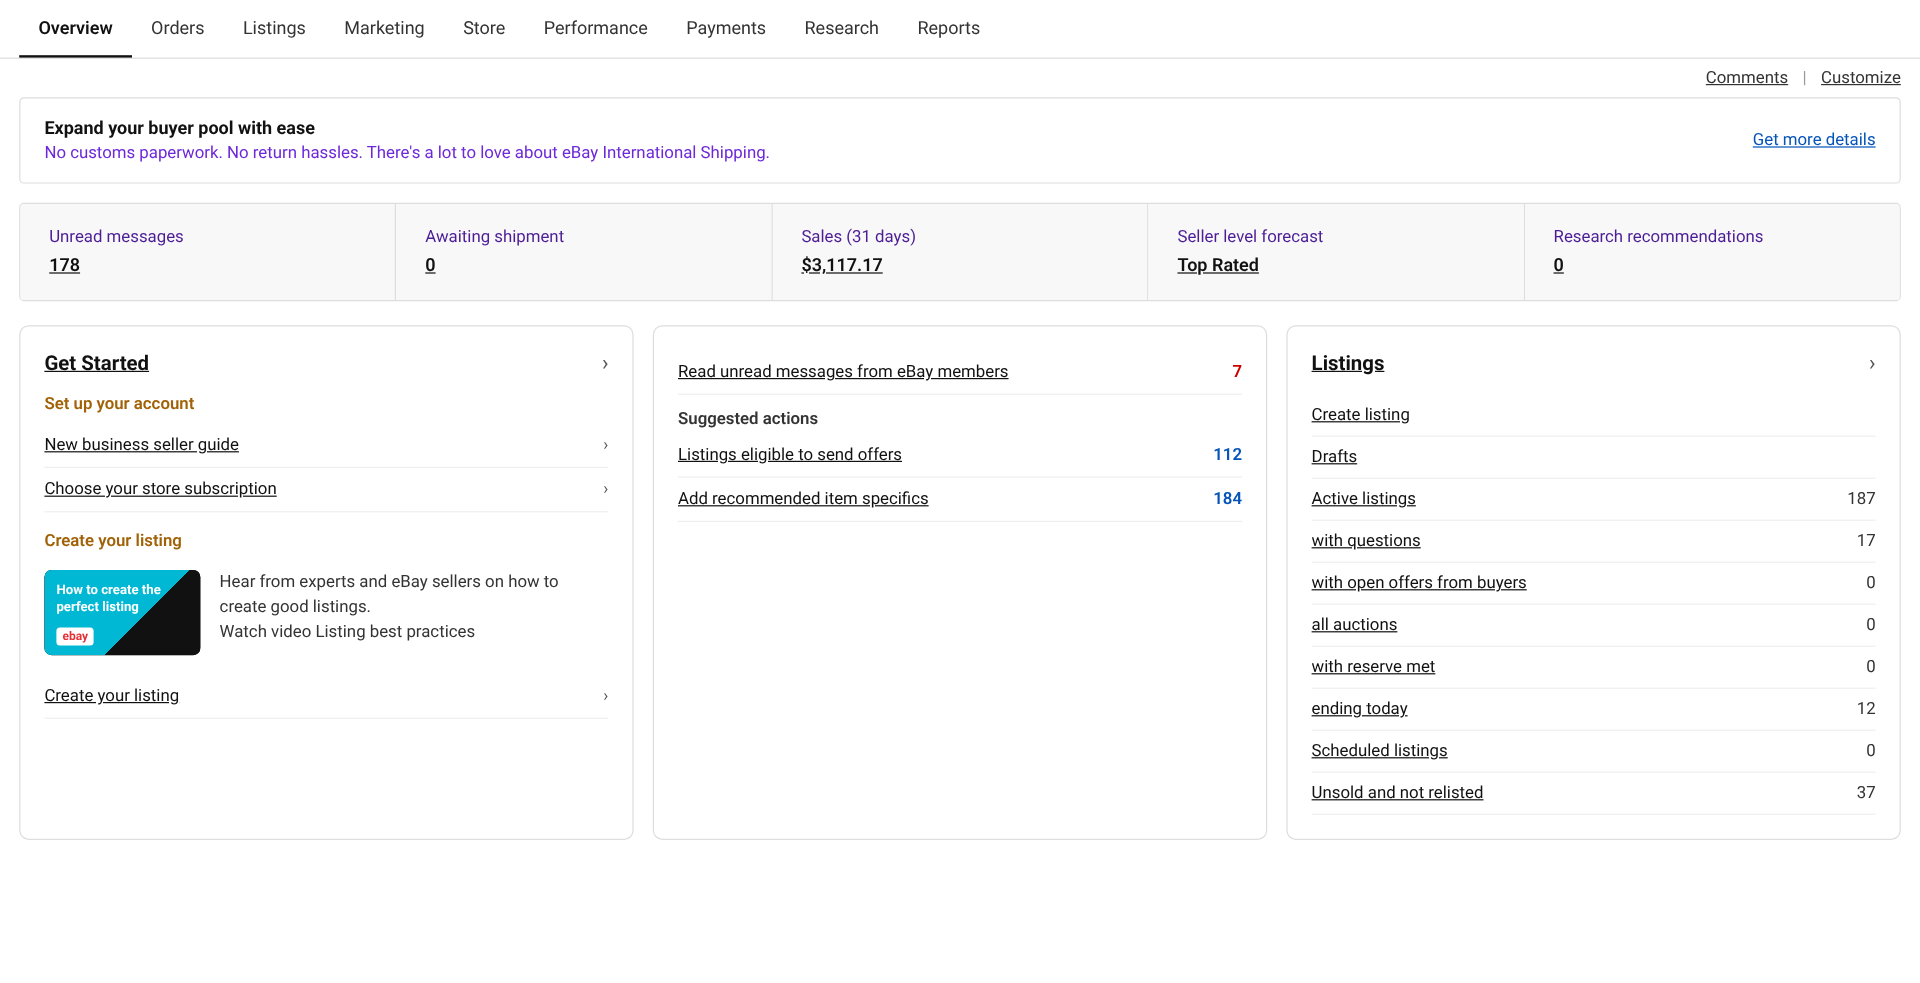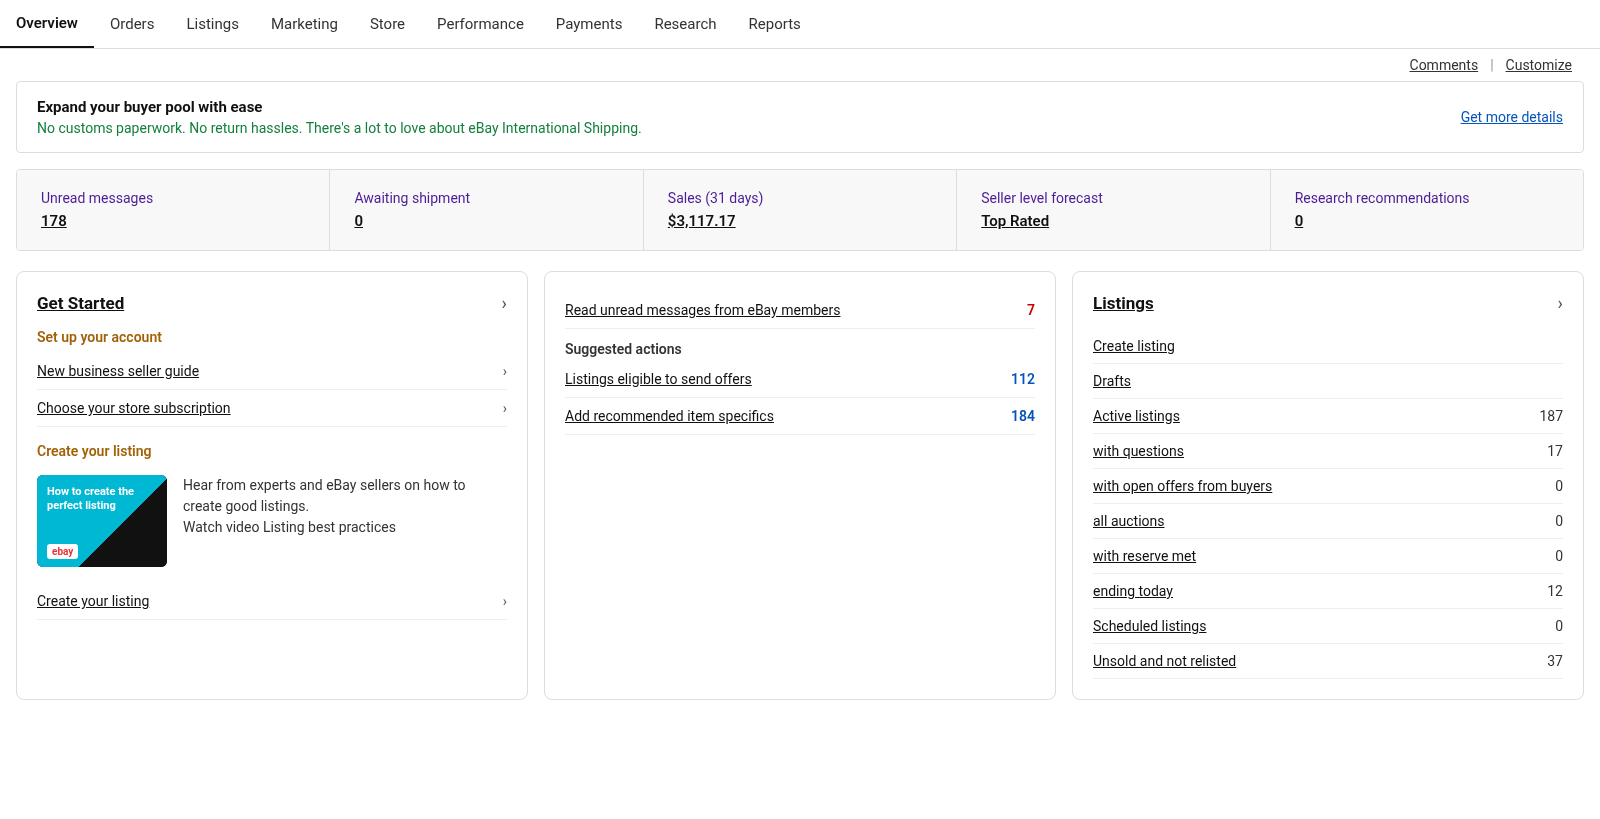--- a/index.html
+++ b/index.html
@@ -1,31 +1,31 @@
 <!DOCTYPE html>
 <html><head>
   <meta charset="utf-8">
   <style>
     * { box-sizing: border-box; margin: 0; padding: 0; }
     body { font-family: -apple-system, BlinkMacSystemFont, 'Segoe UI', Roboto, sans-serif; font-size: 14px; color: #111; background: #fff; }
 
     
-    .top-nav { display: flex; align-items: center; border-bottom: 1px solid #ddd; padding: 0 0; }
+    .top-nav { display: flex; border-bottom: 1px solid #ddd; padding: 0 16px; }
     .top-nav a { text-decoration: none; color: #333; font-size: 15px; padding: 14px 16px; display: inline-block; white-space: nowrap; }
     .top-nav a.active { color: #111; font-weight: 600; border-bottom: 2px solid #111; }
 
     
-    .toolbar { display: flex; justify-content: flex-end; align-items: flex-start; padding: 8px 28px; gap: 12px; }
+    .toolbar { display: flex; justify-content: flex-end; align-items: flex-start; padding: 8px 16px; gap: 12px; }
     .toolbar a { text-decoration: underline; color: #333; font-size: 14px; cursor: pointer; }
     .toolbar span { color: #999; }
 
     
     .banner { margin: 0 16px 16px 16px; border: 1px solid #ddd; border-radius: 4px; padding: 16px 20px; display: flex; justify-content: space-between; align-items: center; background: #fff; }
     .banner-text h3 { font-size: 15px; font-weight: 700; margin-bottom: 4px; }
-    .banner-text p { font-size: 14px; color: #15803d; }
+    .banner-text p { font-size: 14px; color: #6d28d9; }
     .banner-link { color: #0654ba; text-decoration: underline; font-size: 14px; white-space: nowrap; cursor: pointer; }
 
     
     .stats-row { display: flex; margin: 0 16px 20px 16px; gap: 0; border: 1px solid #ddd; border-radius: 4px; overflow: hidden; }
     .stat-card { flex: 1; padding: 20px 24px; border-right: 1px solid #ddd; background: #f8f8f8; }
     .stat-card:last-child { border-right: none; }
     .stat-label { font-size: 14px; color: #4c1d95; margin-bottom: 6px; }
     .stat-value { font-size: 15px; font-weight: 600; text-decoration: underline; color: #111; cursor: pointer; }
 
     
@@ -37,21 +37,21 @@
     .card-header { display: flex; justify-content: space-between; align-items: center; margin-bottom: 16px; }
     .card-title { font-size: 17px; font-weight: 700; text-decoration: underline; cursor: pointer; }
     .card-arrow { font-size: 18px; color: #555; cursor: pointer; }
 
     
     .section-subtitle { font-size: 14px; font-weight: 600; color: #a16207; margin-bottom: 8px; margin-top: 4px; }
     .nav-link-row { display: flex; justify-content: space-between; align-items: center; padding: 10px 0; border-bottom: 1px solid #eee; cursor: pointer; }
     .nav-link-row a { text-decoration: underline; color: #111; font-size: 14px; }
     .nav-link-row .arrow { color: #555; font-size: 14px; }
     .video-section { display: flex; gap: 16px; margin: 16px 0; align-items: flex-start; }
-    .video-thumb { width: 130px; height: 92px; background: #000; border-radius: 6px; flex-shrink: 0; overflow: hidden; position: relative; display: flex; align-items: center; justify-content: center; }
+    .video-thumb { width: 130px; height: 71px; background: #000; border-radius: 6px; flex-shrink: 0; overflow: hidden; position: relative; display: flex; align-items: center; justify-content: center; }
     .video-thumb-inner { width: 100%; height: 100%; background: linear-gradient(135deg, #00b8d4 0%, #00b8d4 60%, #111 60%); position: relative; }
     .video-thumb-text { position: absolute; top: 10px; left: 10px; color: #fff; font-size: 11px; font-weight: 700; line-height: 1.3; }
     .video-thumb-logo { position: absolute; bottom: 8px; left: 10px; background: #fff; border-radius: 3px; padding: 2px 5px; font-size: 10px; font-weight: 700; color: #e53238; }
     .video-desc { font-size: 14px; color: #333; line-height: 1.5; }
 
     
     .task-row { display: flex; justify-content: space-between; align-items: center; padding: 10px 0; border-bottom: 1px solid #eee; }
     .task-row a { text-decoration: underline; color: #111; font-size: 14px; }
     .task-count-red { color: #c00; font-size: 14px; font-weight: 600; }
     .task-count-blue { color: #0654ba; font-size: 14px; font-weight: 600; }

